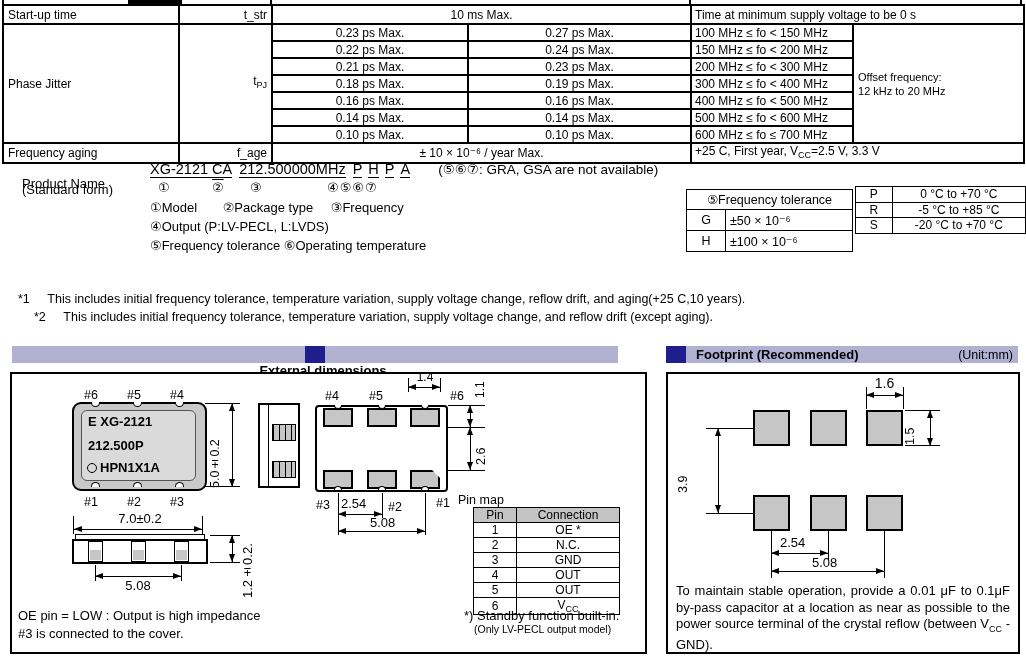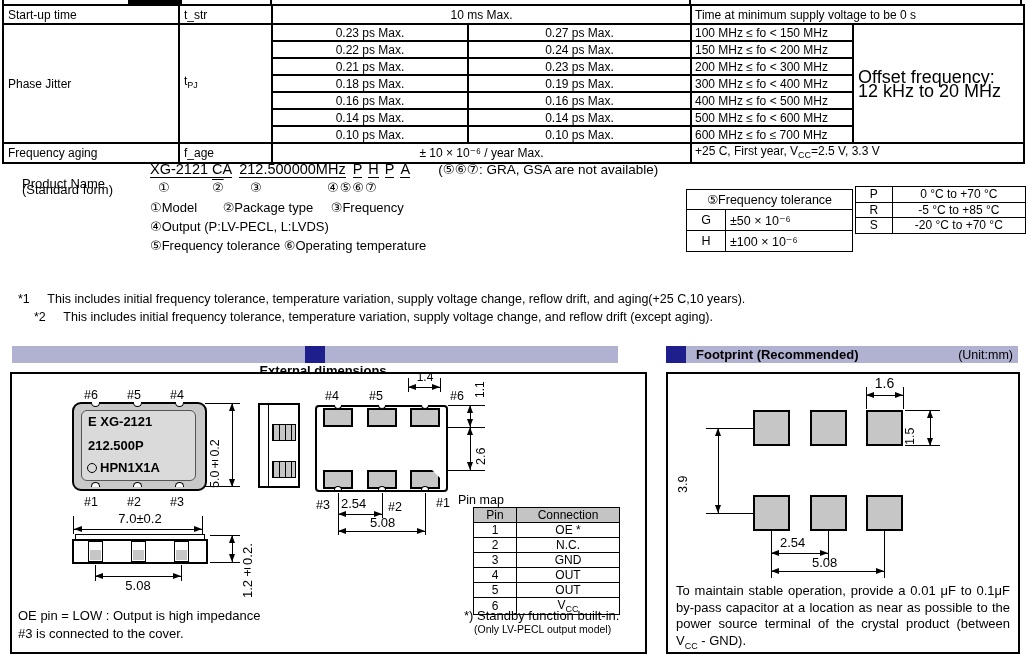--- a/index.html
+++ b/index.html
@@ -8,24 +8,24 @@
   .abs{position:absolute;}
   .nowrap{white-space:nowrap;}
 
   
   table.spec{position:absolute;left:2px;top:4px;border-collapse:collapse;table-layout:fixed;
              width:1021px;font-size:12px;}
   table.spec td{border:2px solid #000;padding:0 4px;line-height:14px;overflow:hidden;white-space:nowrap;}
   table.spec tr.h17 td{height:17px;}
   table.spec tr.jr td{height:15px;}
   .c-param{text-align:left;}
-  .c-sym{text-align:left;border-radius:7px;}
+  .c-sym{text-align:right;border-radius:7px;}
   .c-val{text-align:center;}
   .c-range{text-align:left;padding:0 3px !important;}
-  .c-offset{vertical-align:middle;font-size:18px;}
+  .c-offset{vertical-align:middle;font-size:11px;}
   sub{font-size:9px;}
   
   .strip{position:absolute;top:0;height:4px;background:#000;}
 
   
   table.mini{position:absolute;border-collapse:collapse;font-size:12.5px;background:#fff;}
   table.mini td,table.mini th{border:1.5px solid #000;padding:0 4px;font-weight:400;white-space:nowrap;}
 
   
   .sechead{position:absolute;height:17px;background:#b1b1d2;display:flex;align-items:center;}
@@ -392,15 +392,15 @@
   <div class="vtext" style="left:676px;top:448px;height:45px;">3.9</div>
 
   <div class="yl" style="left:771px;top:531px;height:47px;"></div>
   <div class="yl" style="left:828px;top:531px;height:29px;"></div>
   <div class="yl" style="left:884px;top:531px;height:47px;"></div>
   <div class="lbl" style="left:780px;top:535px;font-size:13px;">2.54</div>
   <div class="dimh" style="left:771px;top:553px;width:57px;"></div>
   <div class="lbl" style="left:812px;top:555px;font-size:13px;">5.08</div>
   <div class="dimh" style="left:771px;top:571px;width:113px;"></div>
 
-  <div class="para" style="left:676px;top:583px;width:334px;"><span>To maintain stable operation, provide a 0.01 μF to 0.1μF by-pass capacitor at a location as near as possible to the power source terminal of the crystal product (between V</span><sub>CC</sub><span> - GND).</span></div>
+  <div class="para" style="left:676px;top:583px;width:334px;"><span>To maintain stable operation, provide a 0.01 μF to 0.1μF by-pass capacitor at a location as near as possible to the power source terminal of the crystal reflow (between V</span><sub>CC</sub><span> - GND).</span></div>
 
 </div>
 
 </body></html>

